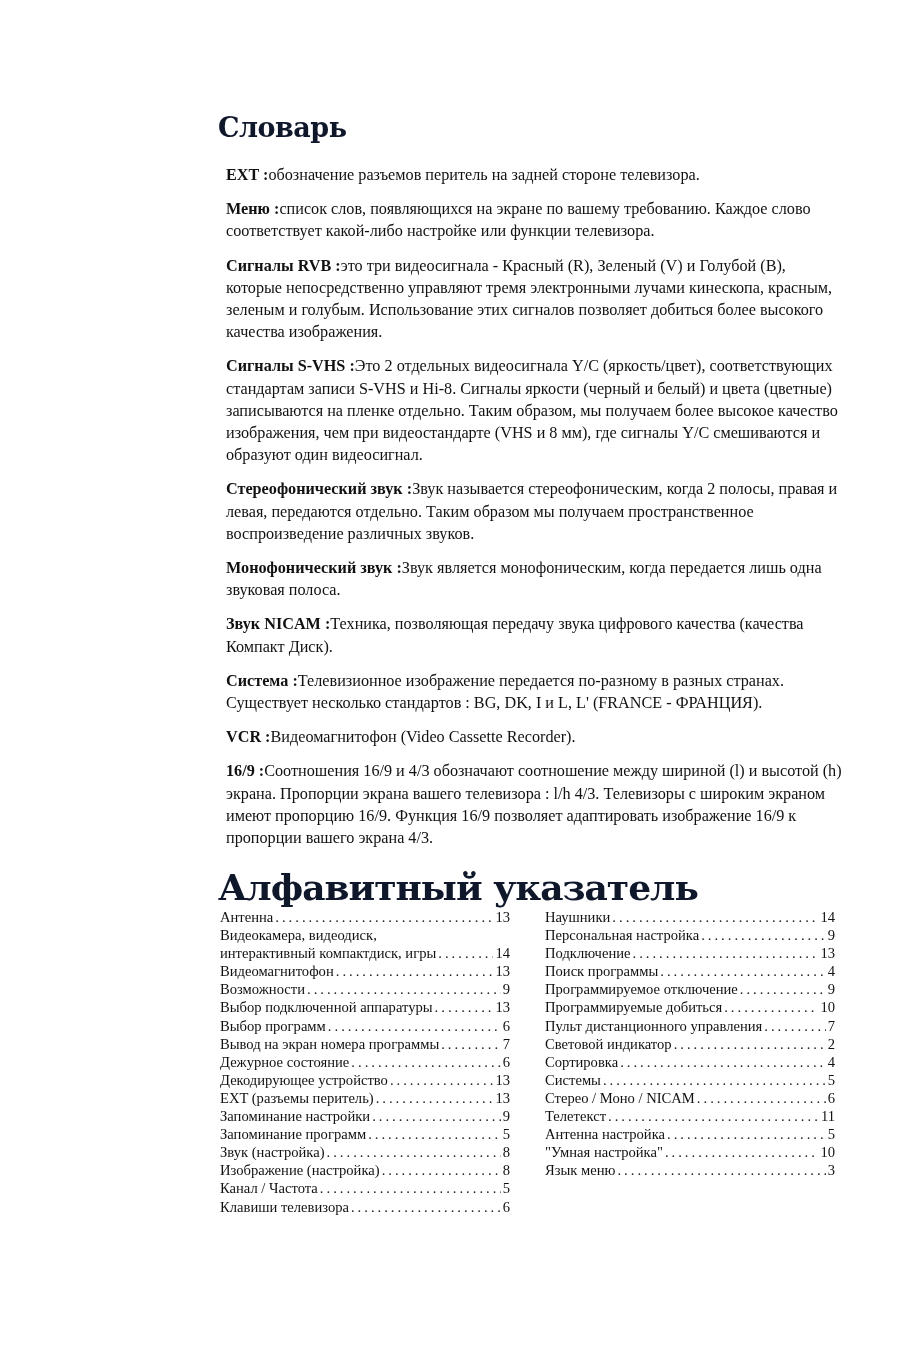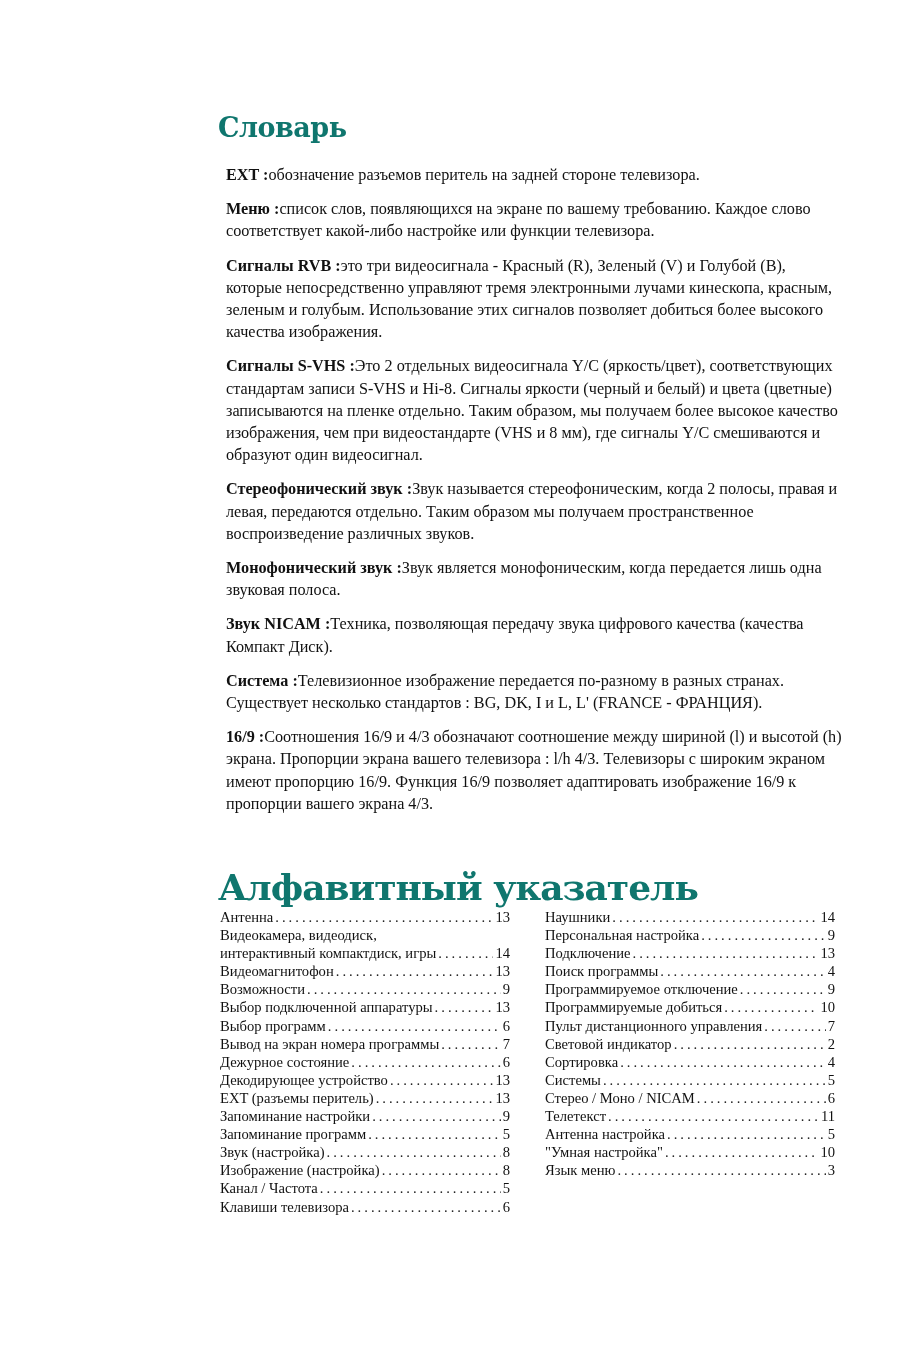--- a/index.html
+++ b/index.html
@@ -1,18 +1,18 @@
 <!DOCTYPE html>
 <html><head>
 <meta charset="utf-8">
 <style>
   html, body { margin: 0; padding: 0; background: #ffffff; }
   body { width: 908px; height: 1360px; position: relative; overflow: hidden;
          font-family: "Liberation Serif", "DejaVu Serif", serif; color: #111; }
-  .title { position: absolute; font-family: "DejaVu Serif", serif; font-weight: bold; color: #0f766e; }
+  .title { position: absolute; font-family: "DejaVu Serif", serif; font-weight: bold; color: #0f172a; }
   #glossary-title { left: 218px; top: 112px; font-size: 27px; letter-spacing: -0.5px; }
   #index-title { left: 218px; top: 866px; font-size: 36px; letter-spacing: -1px; }
   .glossary { position: absolute; left: 214px; top: 152px; width: 640px;
               font-size: 16.2px; line-height: 22.2px; }
   .glossary p { margin: 12px; }
   .term { font-weight: bold; }
   .index-col { position: absolute; top: 908px; font-size: 14.6px; line-height: 18.1px; }
   #index-left { left: 220px; width: 290px; }
   #index-right { left: 545px; width: 290px; }
   .entry { display: flex; align-items: baseline; white-space: nowrap; }
@@ -29,20 +29,21 @@
 
 <div class="glossary">
   <p><span class="term">EXT :</span><span>обозначение разъемов перитель на задней стороне телевизора.</span></p>
   <p><span class="term">Меню :</span><span>список слов, появляющихся на экране по вашему требованию. Каждое слово соответствует какой-либо настройке или функции телевизора.</span></p>
   <p><span class="term">Сигналы RVB :</span><span>это три видеосигнала - Красный (R), Зеленый (V) и Голубой (B), которые непосредственно управляют тремя электронными лучами кинескопа, красным, зеленым и голубым. Использование этих сигналов позволяет добиться более высокого качества изображения.</span></p>
   <p><span class="term">Сигналы S-VHS :</span><span>Это 2 отдельных видеосигнала Y/C (яркость/цвет), соответствующих стандартам записи S-VHS и Hi-8. Сигналы яркости (черный и белый) и цвета (цветные) записываются на пленке отдельно. Таким образом, мы получаем более высокое качество изображения, чем при видеостандарте (VHS и 8 мм), где сигналы Y/C смешиваются и образуют один видеосигнал.</span></p>
   <p><span class="term">Стереофонический звук :</span><span>Звук называется стереофоническим, когда 2 полосы, правая и левая, передаются отдельно. Таким образом мы получаем пространственное воспроизведение различных звуков.</span></p>
   <p><span class="term">Монофонический звук :</span><span>Звук является монофоническим, когда передается лишь одна звуковая полоса.</span></p>
   <p><span class="term">Звук NICAM :</span><span>Техника, позволяющая передачу звука цифрового качества (качества Компакт Диск).</span></p>
   <p><span class="term">Система :</span><span>Телевизионное изображение передается по-разному в разных странах. Существует несколько стандартов : BG, DK, I и L, L' (FRANCE - ФРАНЦИЯ).</span></p>
+  <p><span class="term">VCR :</span><span>Видеомагнитофон (Video Cassette Recorder).</span></p>
   <p><span class="term">16/9 :</span><span>Соотношения 16/9 и 4/3 обозначают соотношение между шириной (l) и высотой (h) экрана. Пропорции экрана вашего телевизора : l/h 4/3. Телевизоры с широким экраном имеют пропорцию 16/9. Функция 16/9 позволяет адаптировать изображение 16/9 к пропорции вашего экрана 4/3.</span></p>
 </div>
 
 <div id="index-title" class="title">Алфавитный указатель</div>
 
 <div id="index-left" class="index-col">
     <div class="entry">
       <span class="label">Антенна</span>
       <span class="dots"></span>
       <span class="page">13</span>

